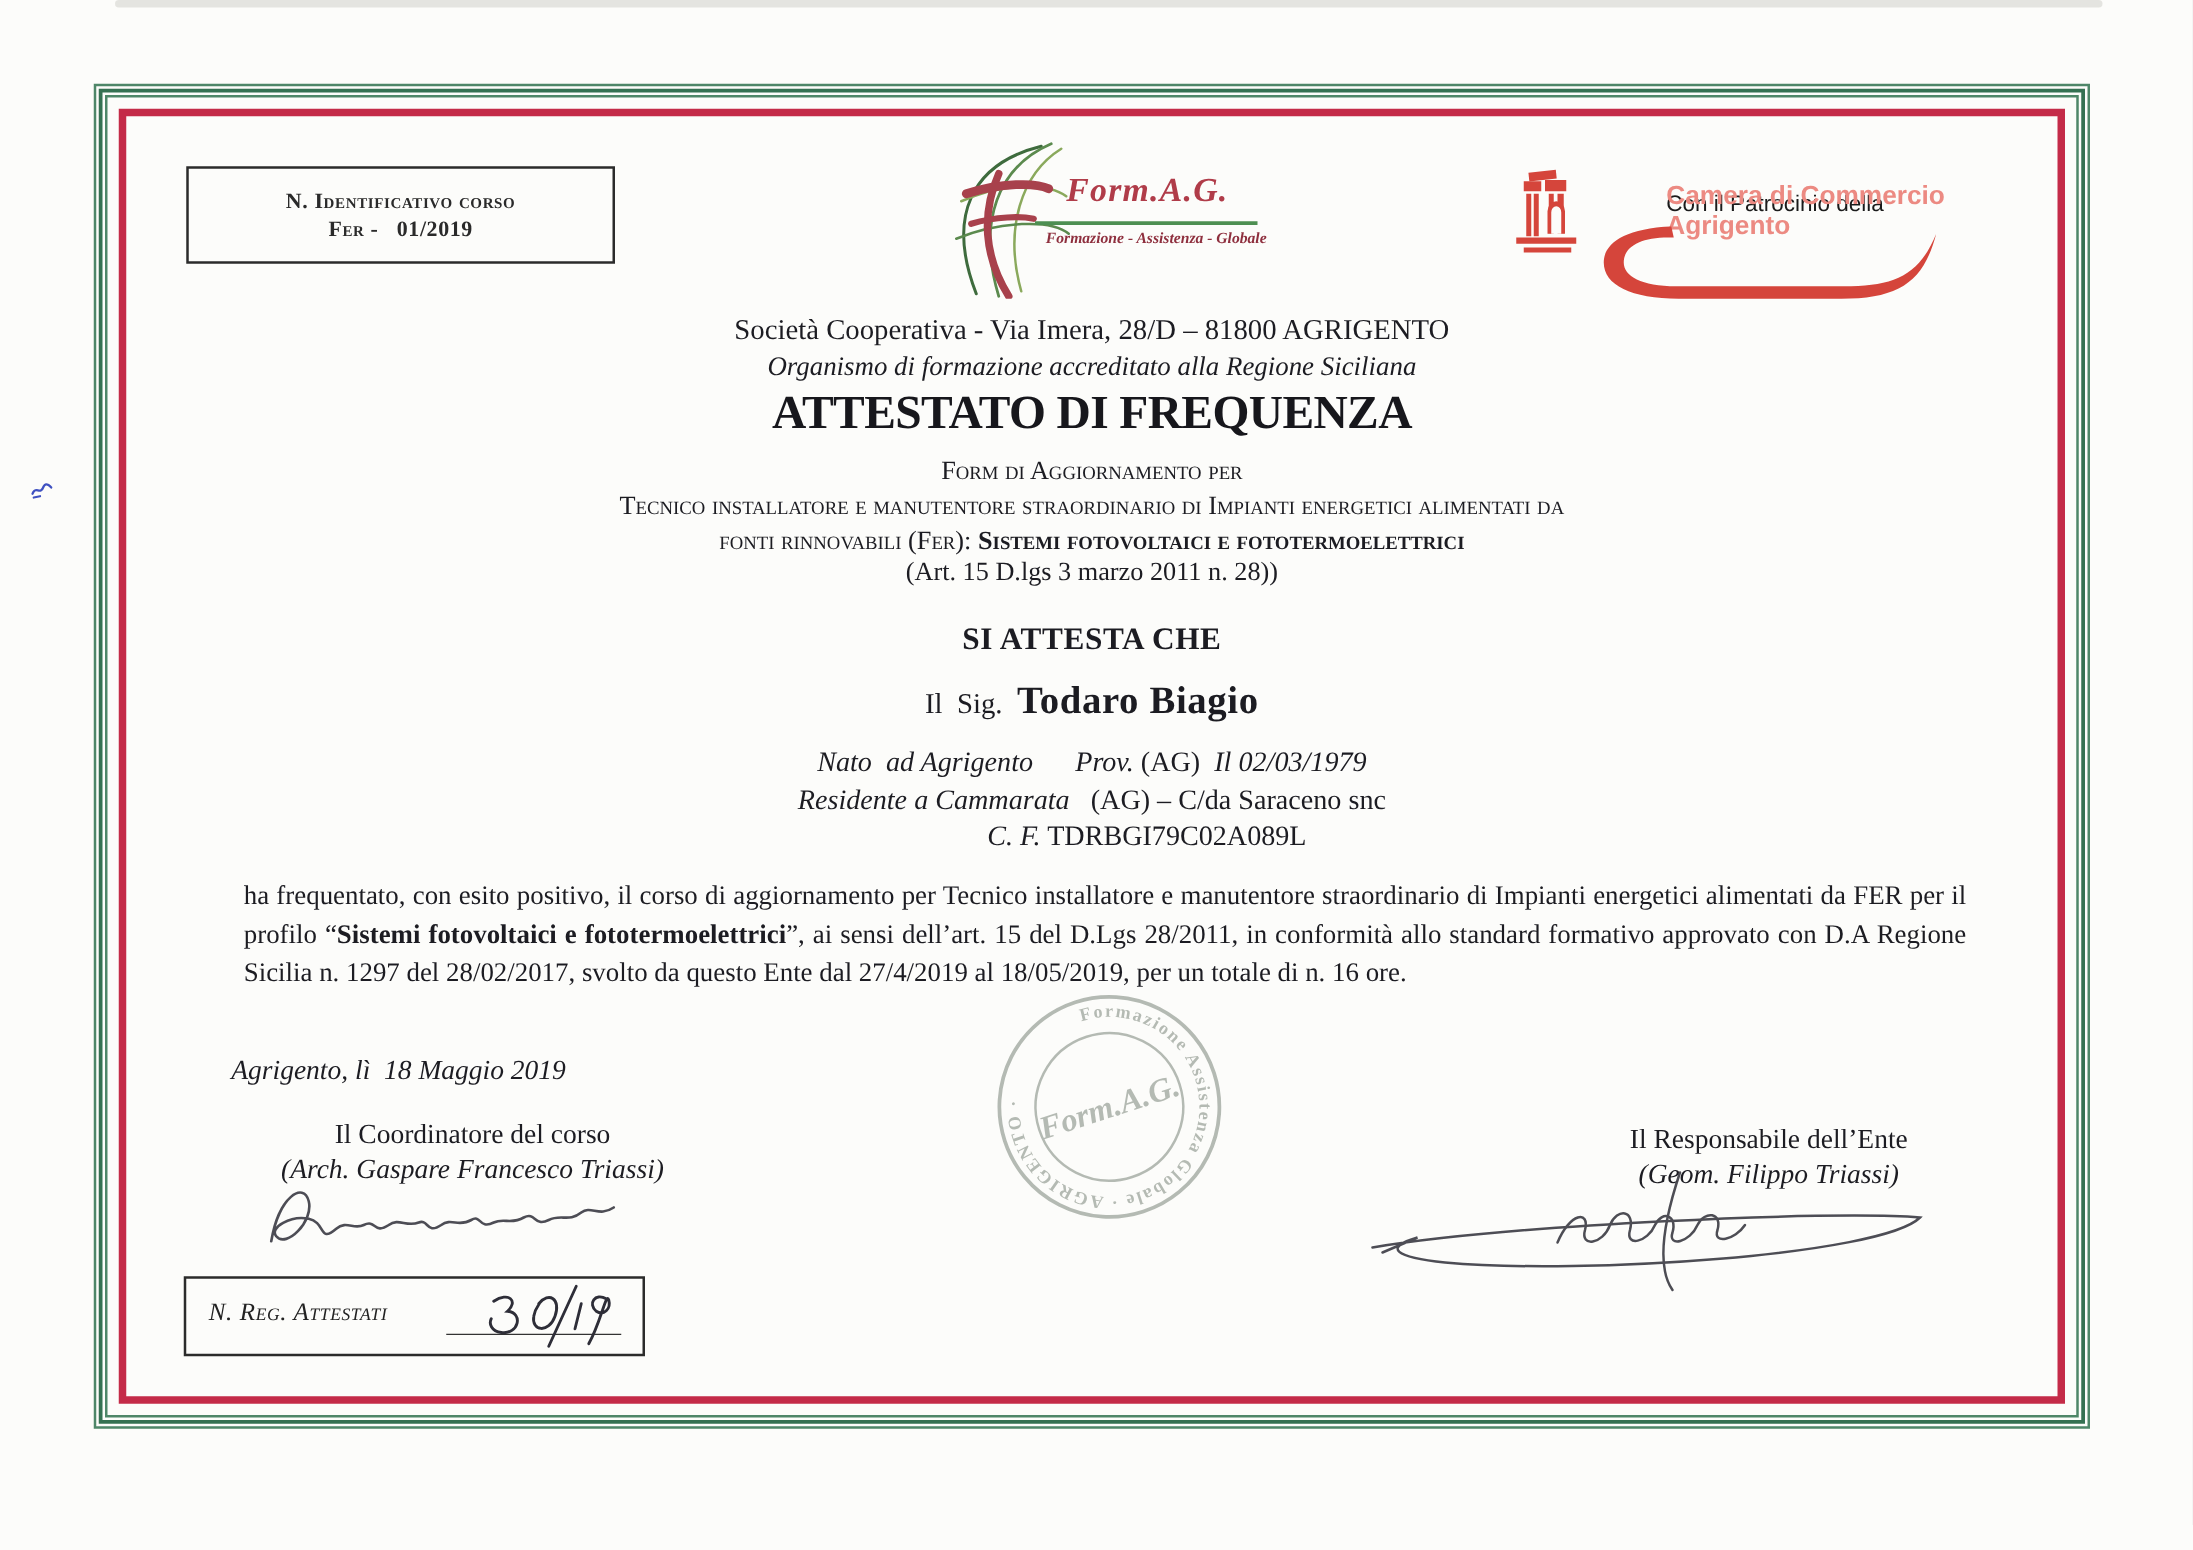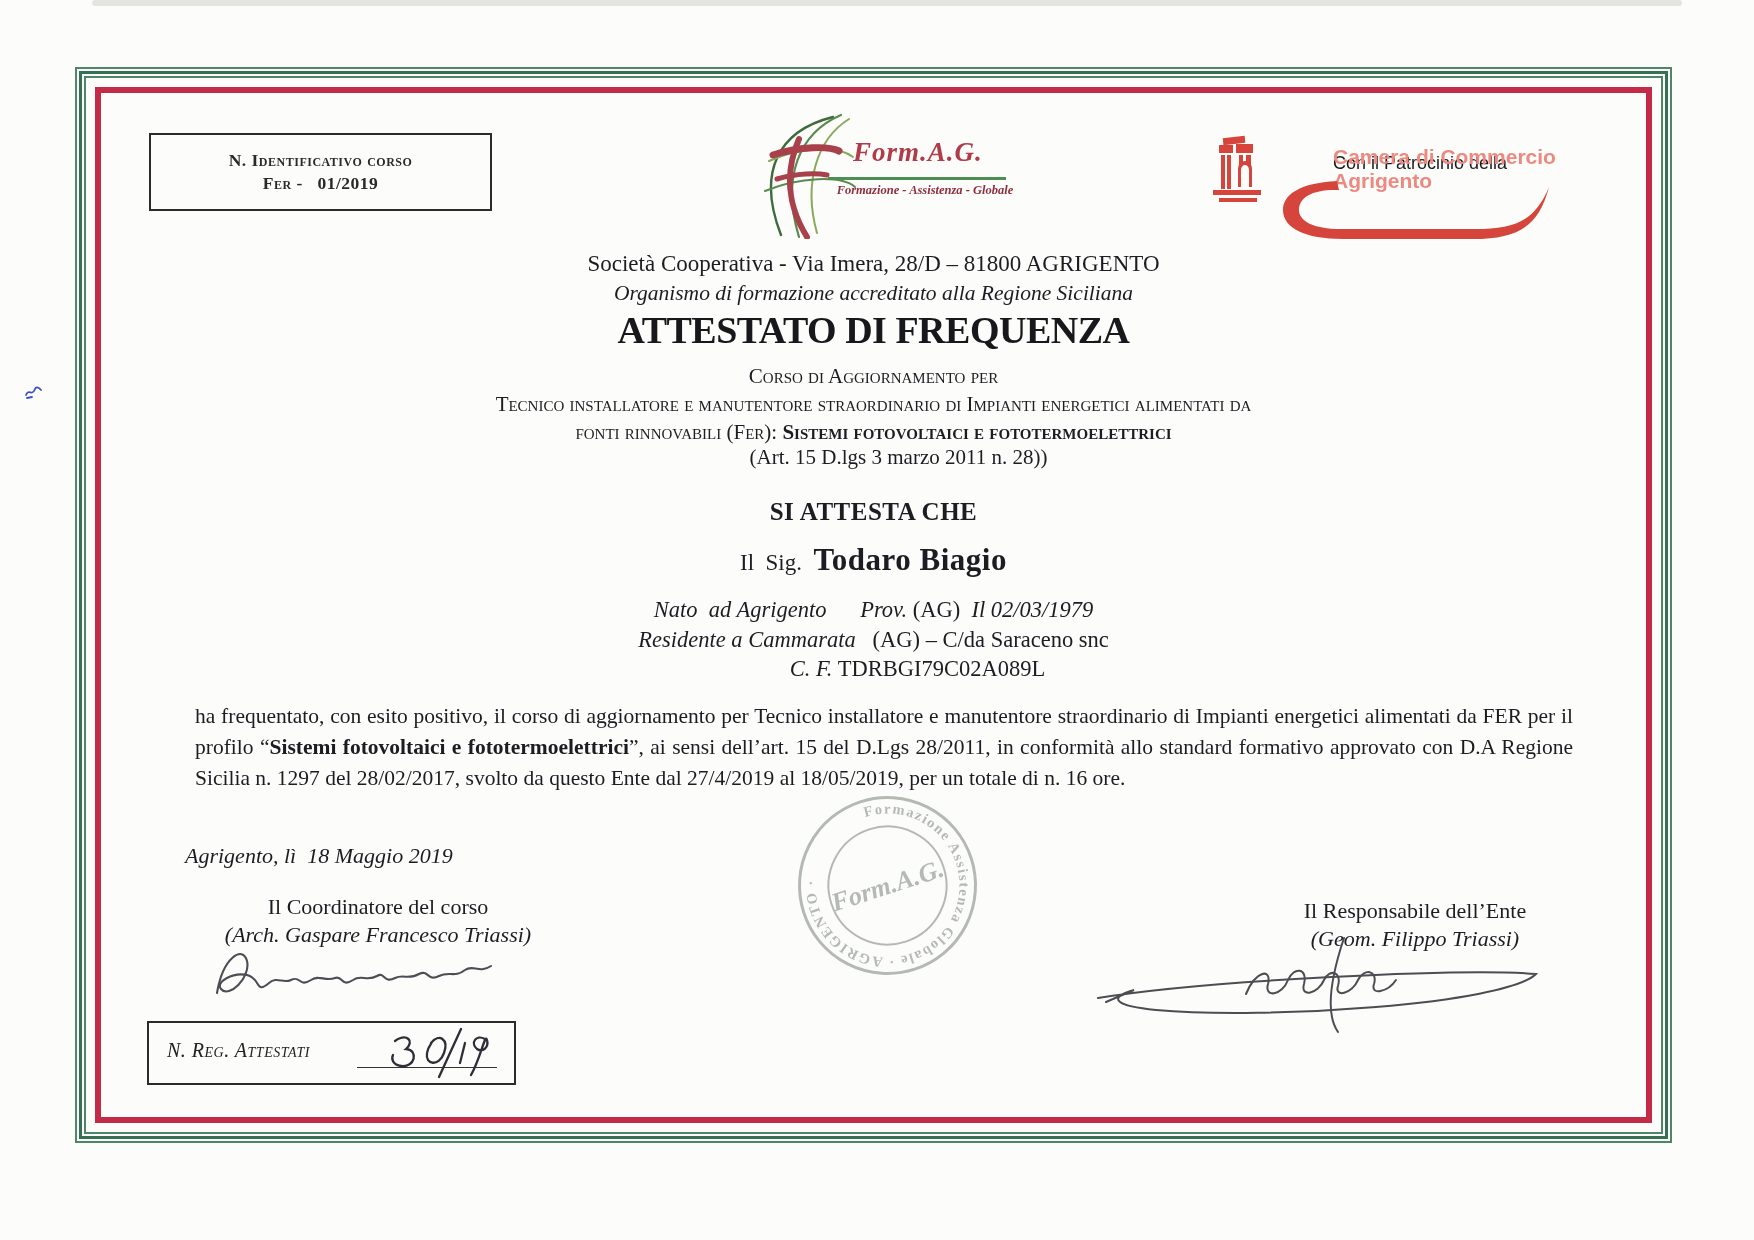--- a/index.html
+++ b/index.html
@@ -43,21 +43,21 @@
                   font-family:"Liberation Sans", sans-serif; font-weight:bold;
                   font-size:21px; line-height:1.14; color:#ec8a82; }
 
   
   .address   { top:158px; font-size:23px; }
   .accred    { top:188px; font-size:21.5px; font-style:italic; }
   .title     { top:215px; font-size:38px; font-weight:bold; letter-spacing:-.5px; color:#17171c; }
   .sub1      { top:271px; font-size:21px; }
   .sub2      { top:299px; font-size:21px; }
   .sub3      { top:327px; font-size:21px; }
-  .law       { top:352px; font-size:21px;margin-left:25px; }
+  .law       { top:352px; font-size:21px; }
   .attesta   { top:405px; font-size:25px; font-weight:bold; letter-spacing:.5px; }
   .nameline  { top:449px; font-size:23px; }
   .nameline b{ font-size:31px; letter-spacing:.5px; }
   .birth     { top:504px; font-size:22.5px; }
   .resid     { top:534px; font-size:22.5px; }
   .cfline    { top:563px; font-size:22.5px;padding-left:44px; }
 
   .body-par { left:94px; top:608px; width:1378px; font-size:21.5px; line-height:1.45;
               text-align:justify; text-align-last:left; margin:0; }
   .date-line { left:84px; top:750px; font-size:22px; font-style:italic; }
@@ -134,21 +134,21 @@
         <div>Agrigento</div>
       </div>
       <svg class="abs" style="left:1176px; top:88px;" width="274" height="60" viewBox="0 0 274 60">
         <path d="M60,0 C22,2 6,14 6,29 C6,47 28,58 66,58 L196,58 C243,58 262,44 272,6
                  C258,40 238,48 198,48 L64,48 C36,48 22,40 22,29 C22,16 36,8 62,9 Z" fill="#d5453b"></path>
       </svg>
 
       <div class="abs ctr address">Società Cooperativa - Via Imera, 28/D – 81800 AGRIGENTO</div>
       <div class="abs ctr accred">Organismo di formazione accreditato alla Regione Siciliana</div>
       <div class="abs ctr title">ATTESTATO DI FREQUENZA</div>
-      <div class="abs ctr sub1 sc">Corso di Aggiornamento per</div>
+      <div class="abs ctr sub1 sc">Form di Aggiornamento per</div>
       <div class="abs ctr sub2 sc">Tecnico installatore e manutentore straordinario di Impianti  energetici alimentati da</div>
       <div class="abs ctr sub3 sc"><span>fonti rinnovabili (Fer): </span><b>Sistemi fotovoltaici e fototermoelettrici</b></div>
       <div class="abs ctr law">(Art. 15 D.lgs 3 marzo 2011 n. 28))</div>
 
       <div class="abs ctr attesta">SI ATTESTA CHE</div>
 
       <div class="abs ctr nameline keep"><span>Il  Sig.  </span><b>Todaro Biagio</b></div>
 
       <div class="abs ctr birth keep"><span class="it">Nato  ad Agrigento      Prov. </span><span>(AG)  </span><span class="it">Il 02/03/1979</span></div>
 

